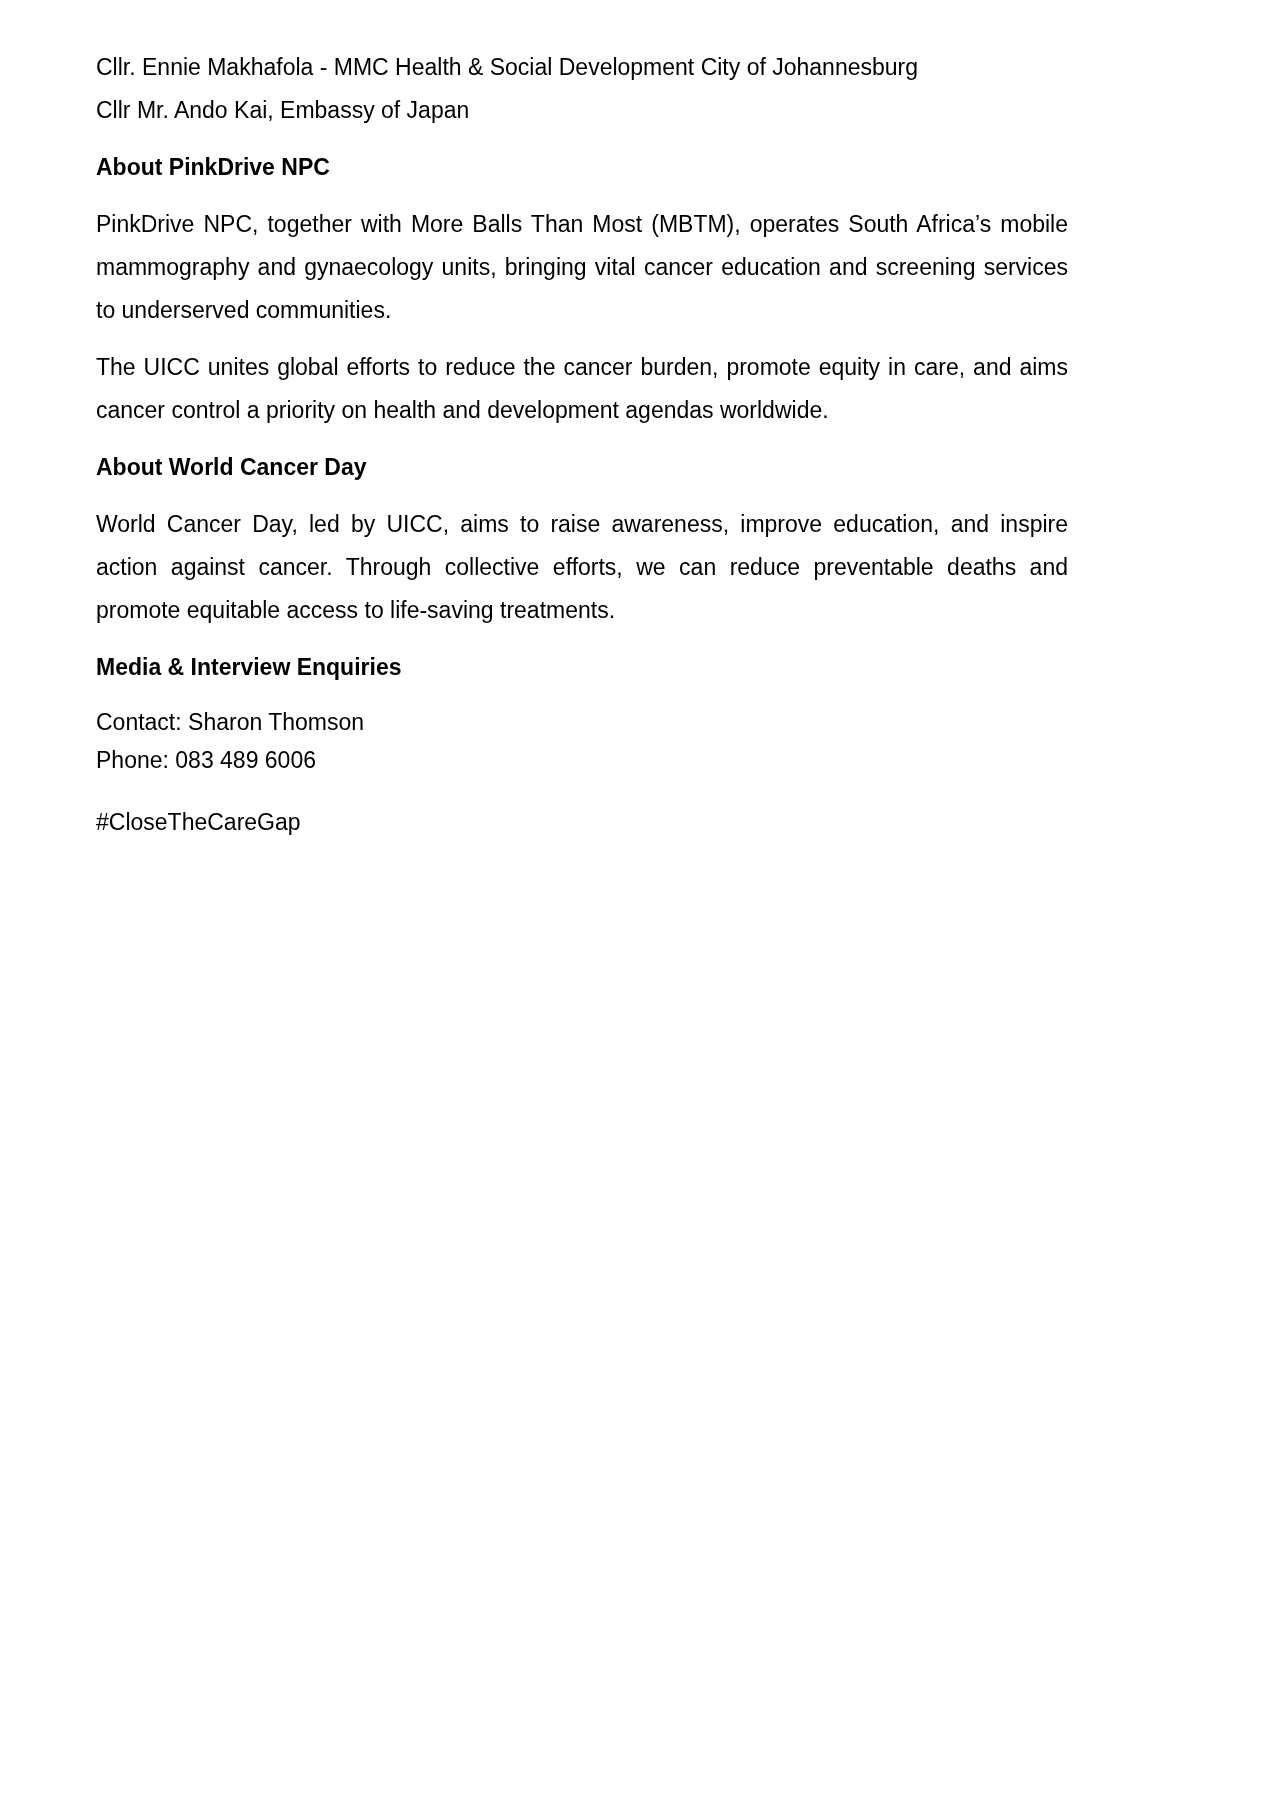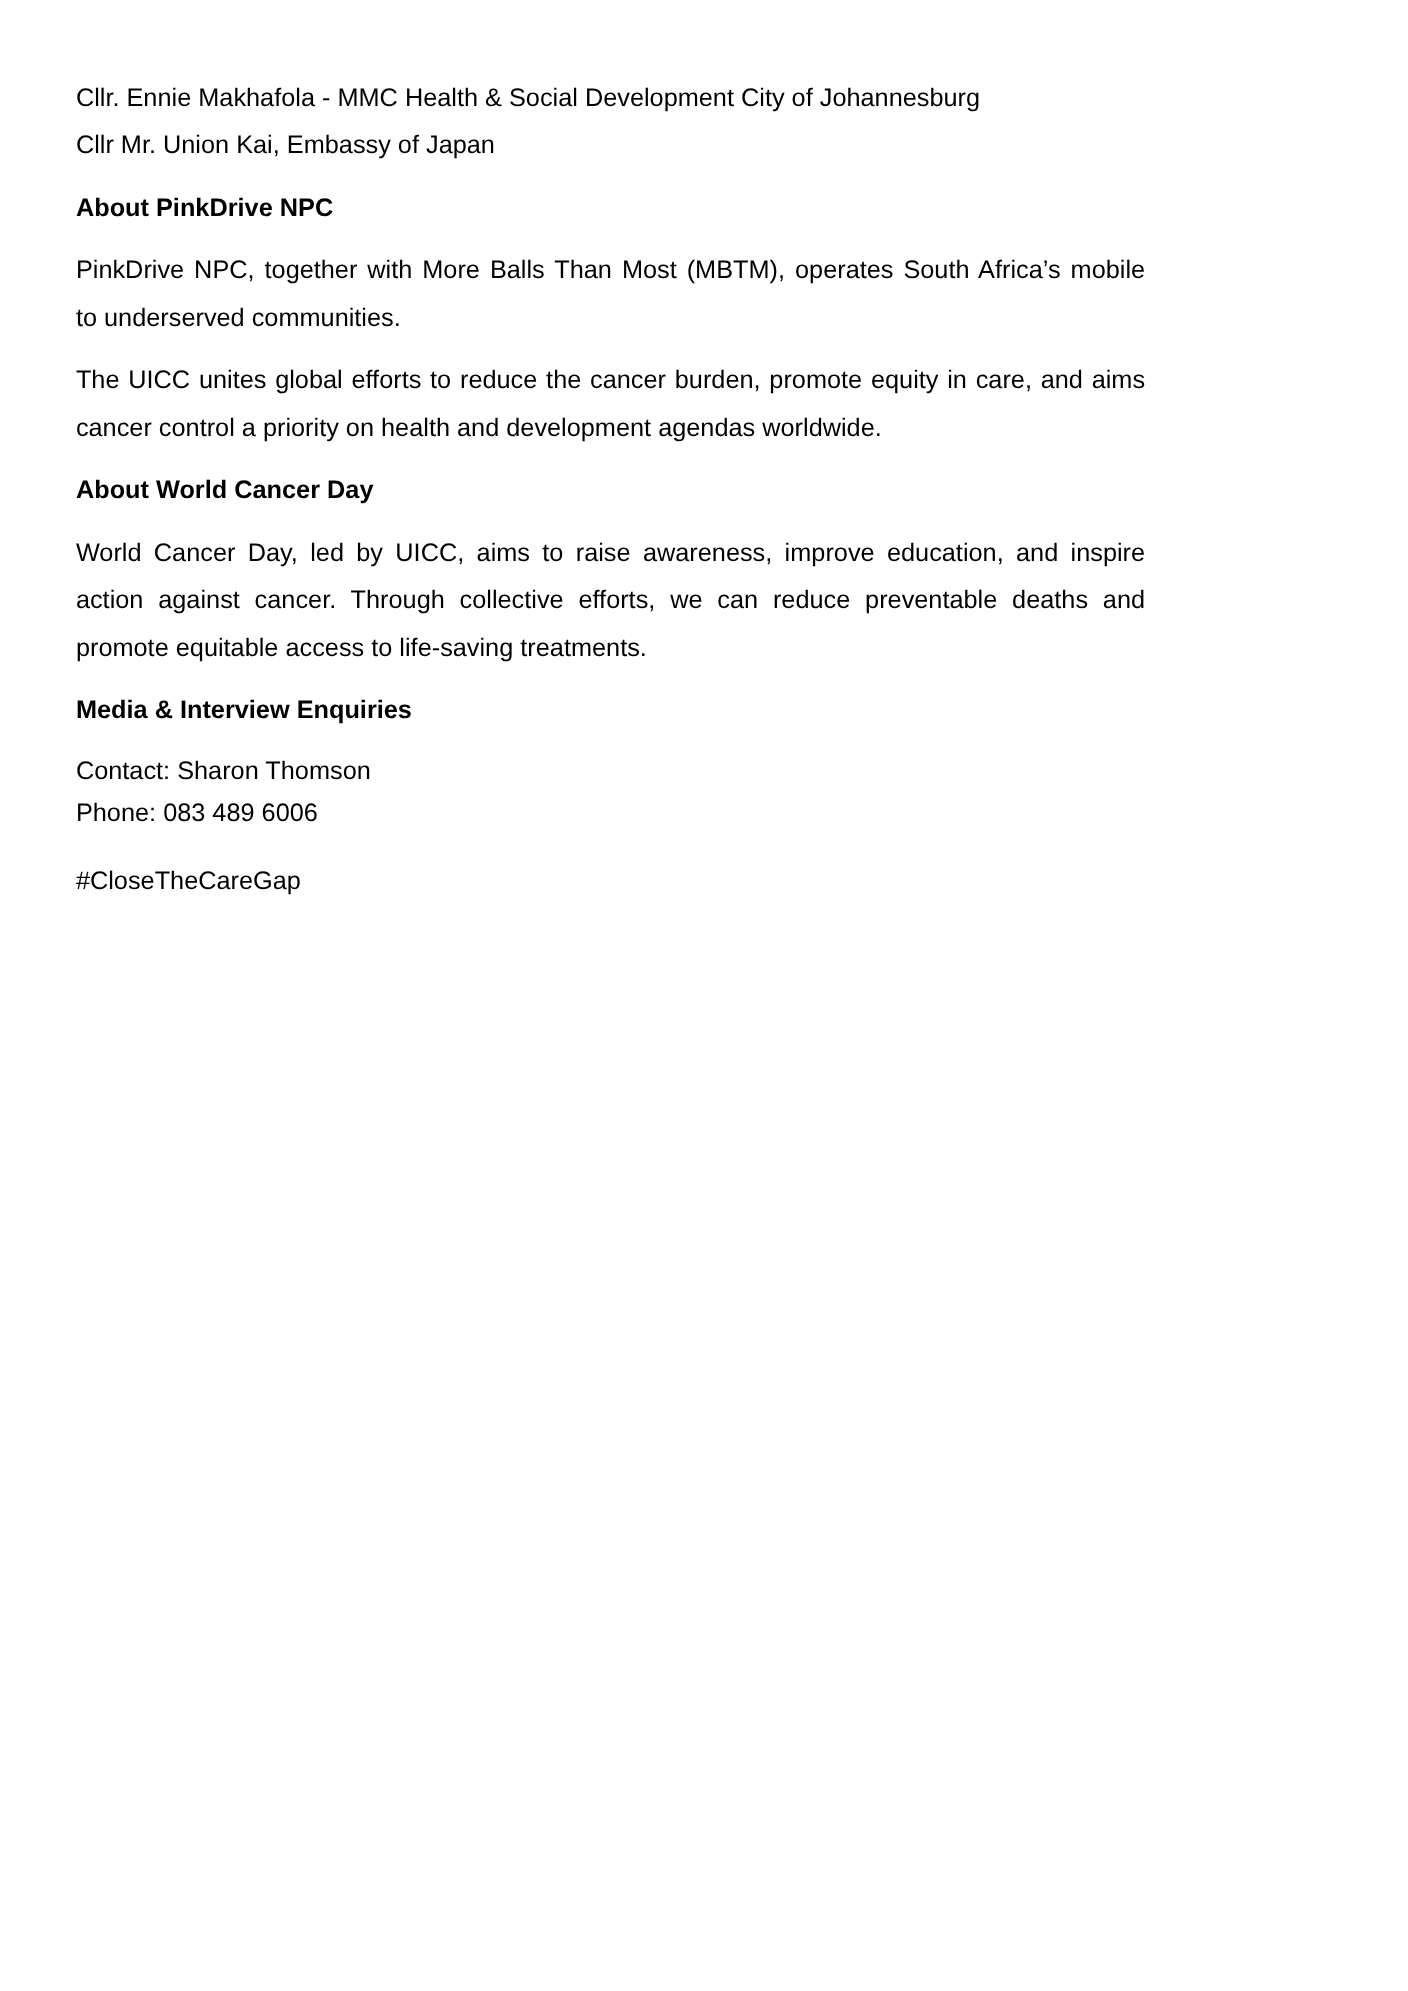--- a/index.html
+++ b/index.html
@@ -8,45 +8,46 @@
     position: relative;
     width: 1280px;
     height: 1810px;
     background: #ffffff;
     color: #000000;
     font-family: "Liberation Sans", "DejaVu Sans", sans-serif;
     font-size: 23px;
     overflow: hidden;
   }
   .content {
-    padding-top: 67px;
-    margin-left: 69px;
+    padding-top: 46px;
+    margin-left: 96px;
     width: 972px;
   }
   .block { line-height: 43px; margin-bottom: 14px; }
   .heading { font-weight: bold; }
   .b { font-weight: normal; }
   
   .jl { text-align: justify; text-align-last: justify; }
   .contact-block { line-height: 38px; margin-bottom: 22px; }
 </style>
 </head>
 <body>
 
 <div class="page">
   <div class="content">
 
     <div class="block">
       <div>Cllr. Ennie Makhafola - MMC Health &amp; Social Development City of Johannesburg</div>
-      <div>Cllr Mr. Union Kai, Embassy of Japan</div>
+      <div>Cllr Mr. Ando Kai, Embassy of Japan</div>
     </div>
 
     <div class="block heading">About PinkDrive NPC</div>
     <div class="block">
       <div class="jl">PinkDrive NPC, together with More Balls Than Most (MBTM), operates South Africa’s mobile</div>
+      <div class="jl">mammography and gynaecology units, bringing vital cancer education and screening services</div>
       <div>to underserved communities.</div>
     </div>
 
     <div class="block">
       <div class="jl">The UICC unites global efforts to reduce the cancer burden, promote equity in care, and aims</div>
       <div>cancer control a priority on health and development agendas worldwide.</div>
     </div>
 
     <div class="block heading">About World Cancer Day</div>
     <div class="block">

